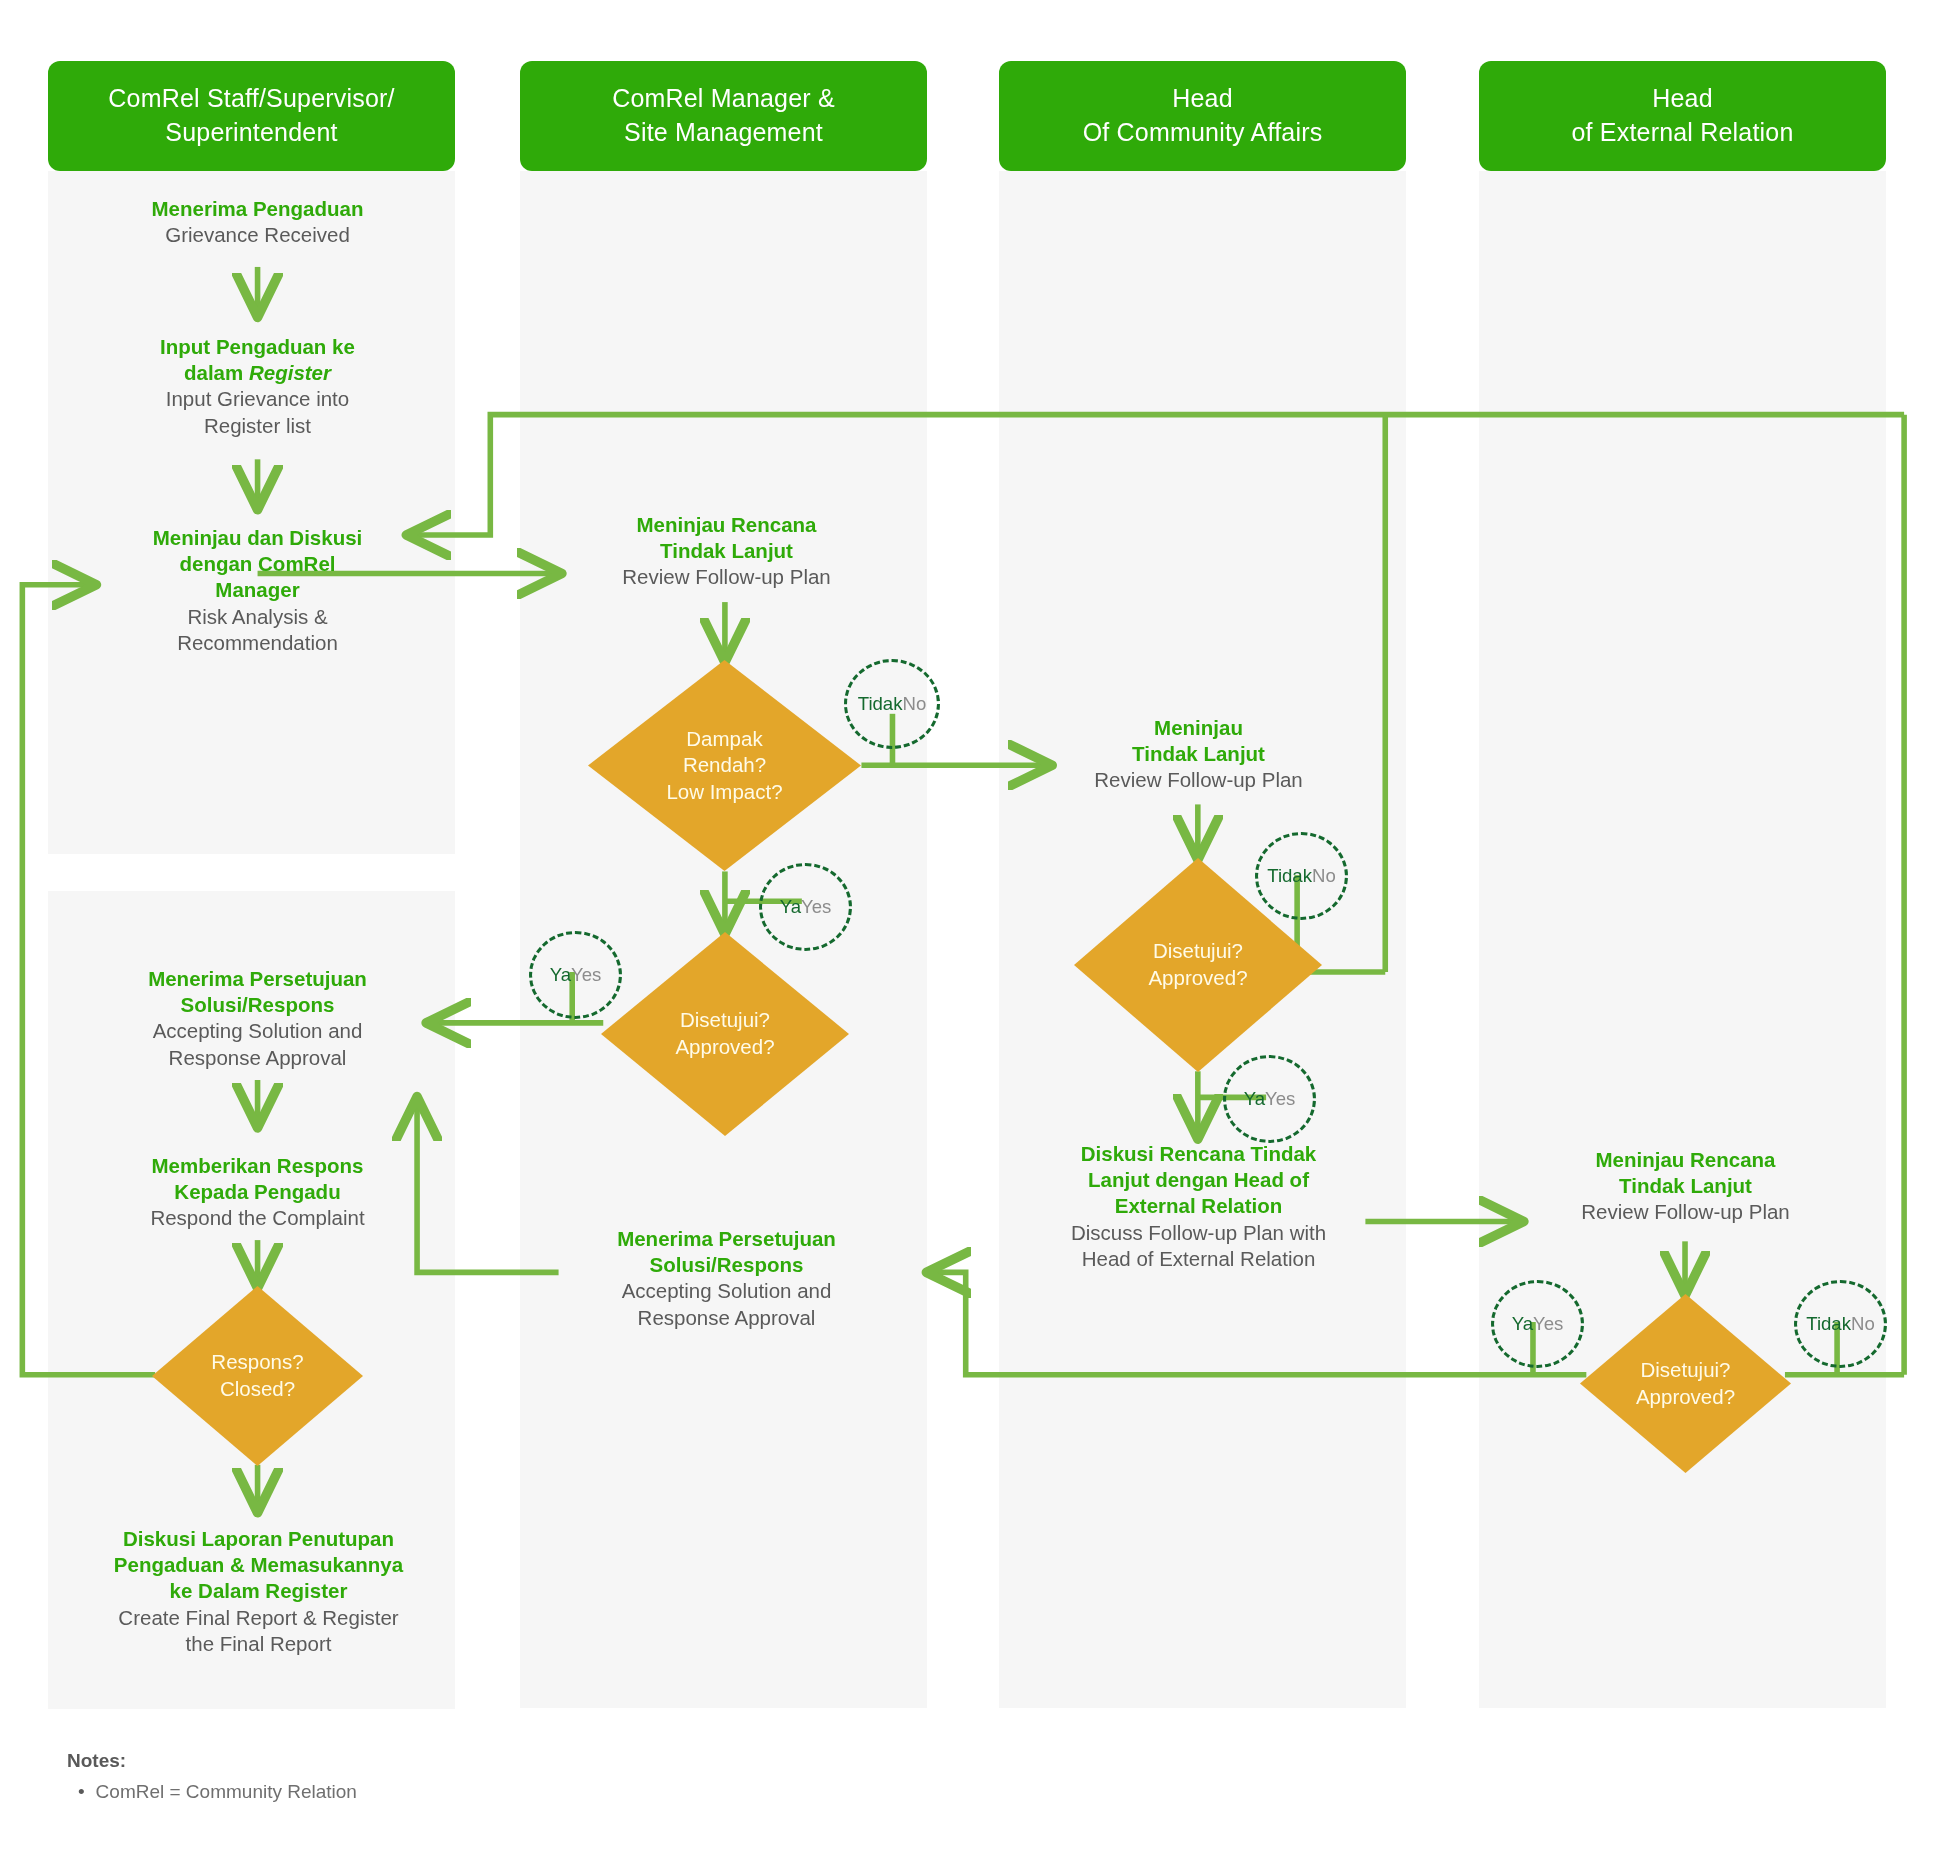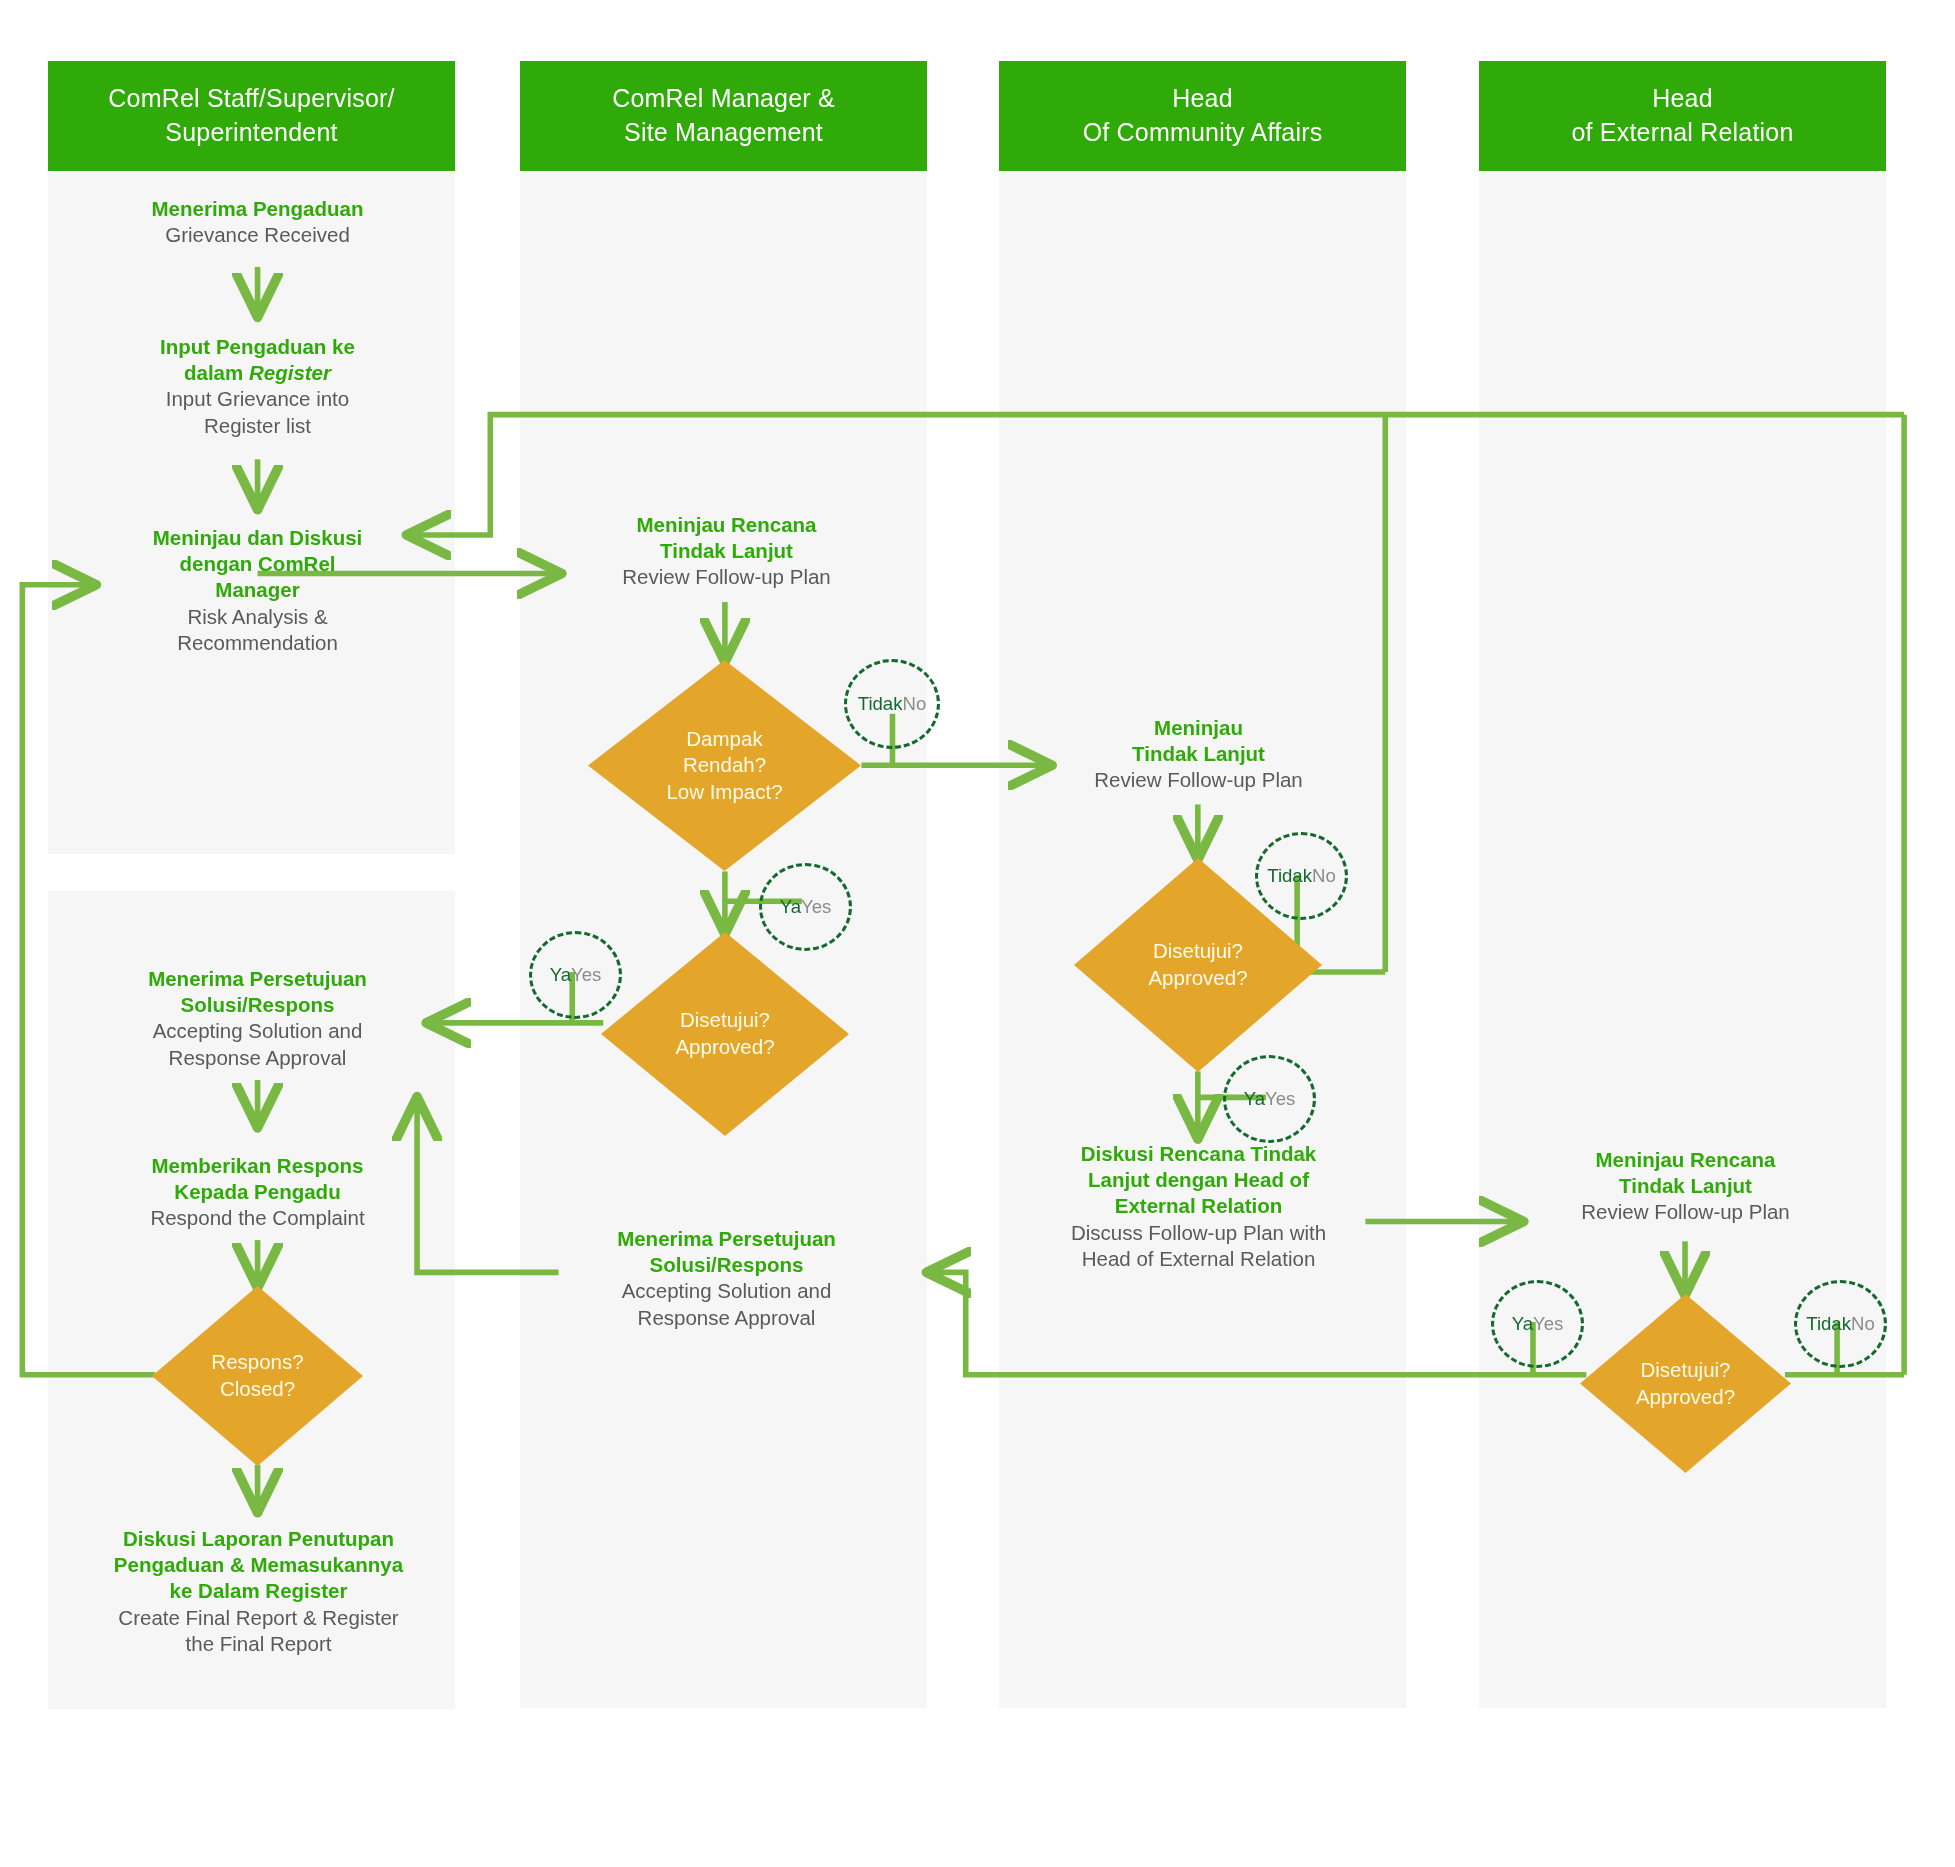--- a/index.html
+++ b/index.html
@@ -2,21 +2,21 @@
 <html style="font-size:10px"><head>
 <meta charset="utf-8">
 <style>
   html,body{margin:0;padding:0;background:#ffffff;}
   body{font-family:"Liberation Sans", sans-serif;}
   #root{position:relative;width:1955px;height:1867px;background:#ffffff;overflow:hidden;}
 
   .lane-header{
     position:absolute;background:#2faa09;color:#ffffff;
     display:flex;align-items:center;justify-content:center;text-align:center;
-    font-size:25px;line-height:1.35;font-weight:400;letter-spacing:0.2px;
+    font-size:25px;line-height:1.35;font-weight:400;letter-spacing:0.2px;border-radius:12px;
   }
   .lane-body{position:absolute;background:#f6f6f6;}
 
   .node{position:absolute;text-align:center;line-height:1.28;}
   .node .id{color:#2faa09;font-weight:700;font-size:20.5px;display:block;}
   .node .en{color:#5a5a5a;font-weight:400;font-size:20.5px;display:block;}
   .node .id em{font-style:italic;font-weight:700;}
 
   .diamond{position:absolute;background:#e3a62a;
     display:flex;align-items:center;justify-content:center;text-align:center;
@@ -273,15 +273,22 @@
   <div class="badge" style="left:1491px;top:1280px;width:87px;height:82px;">
     <span class="b-id">Ya</span>
     <span class="b-en">Yes</span>
   </div>
 
   <div class="badge" style="left:1794px;top:1280px;width:87px;height:82px;">
     <span class="b-id">Tidak</span>
     <span class="b-en">No</span>
   </div>
 
+  <div class="notes" style="left:67px;top:1750px;width:745px;">
+    <div class="notes-title">Notes:</div>
+    <div class="notes-row">
+      <span class="notes-bullet">•</span>
+      <span class="notes-text">ComRel = Community Relation</span>
+    </div>
+  </div>
 
 </div>
 
 
 </body></html>

